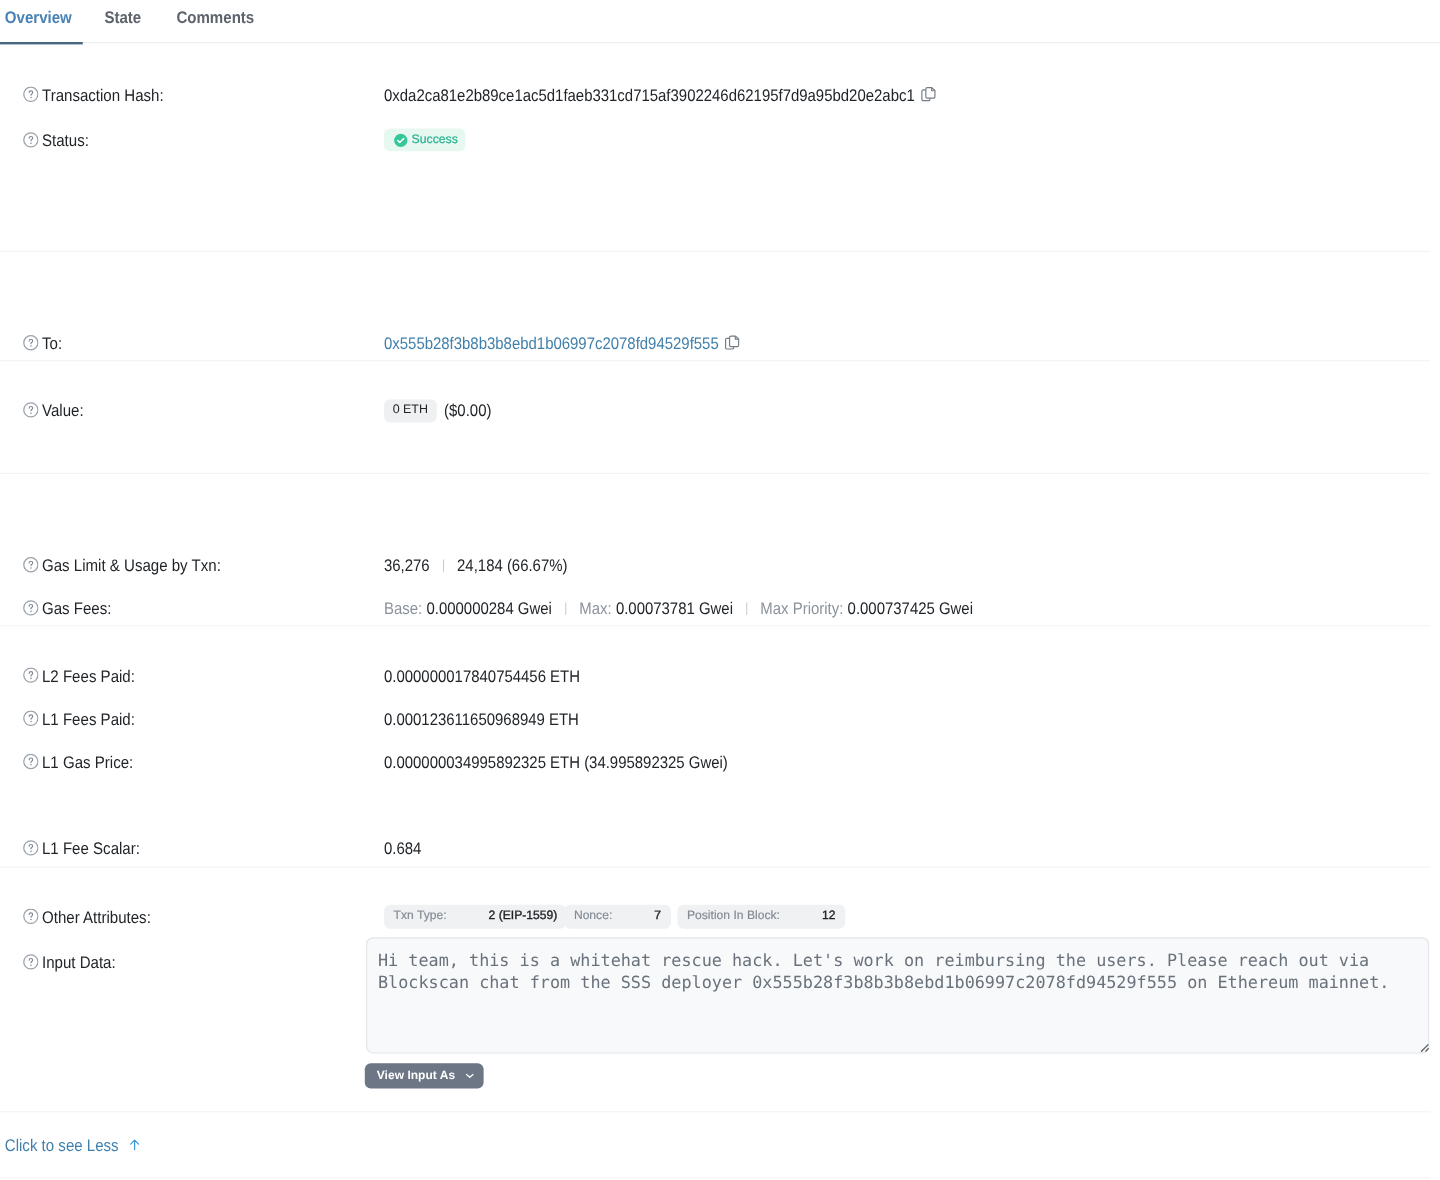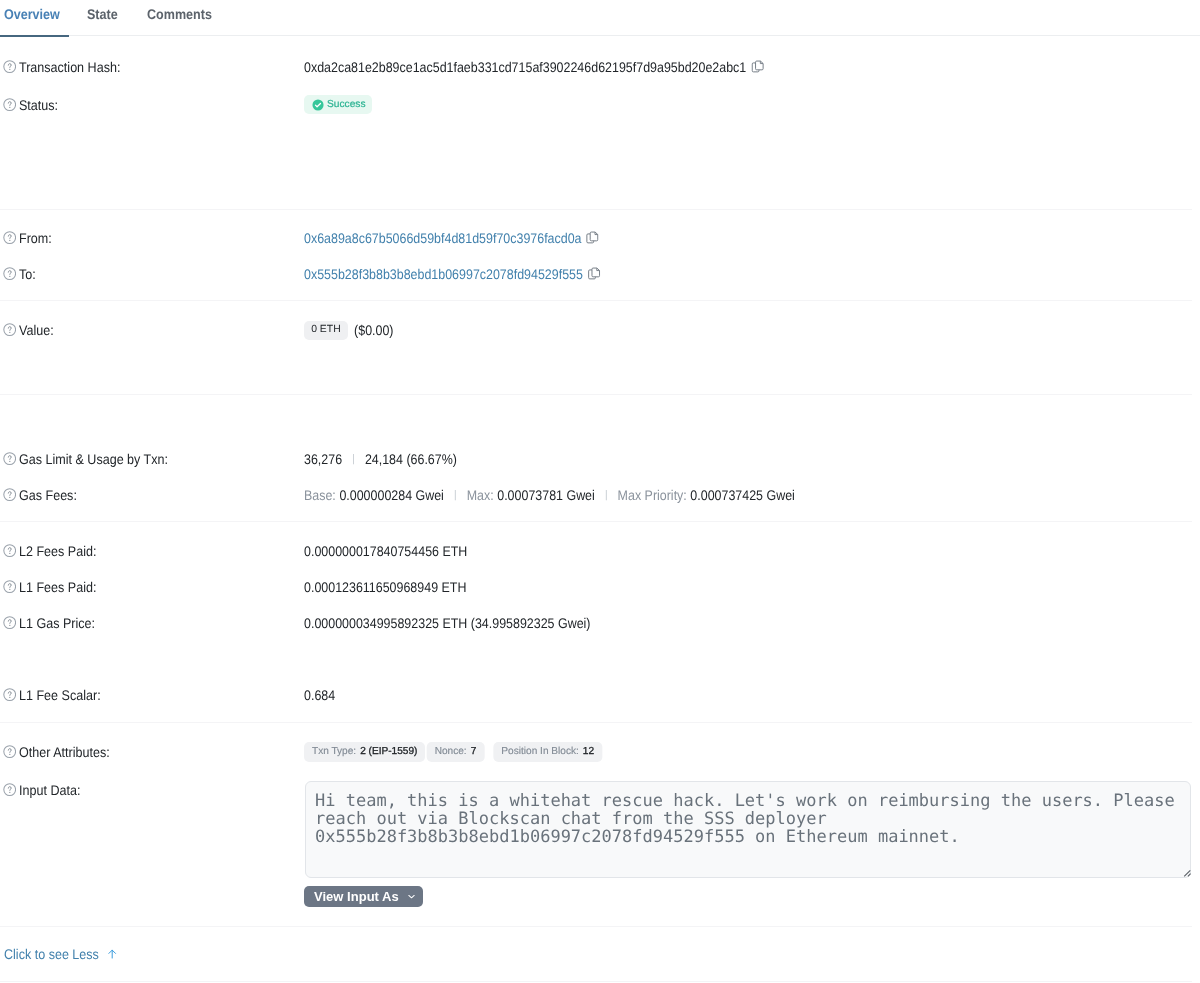--- a/index.html
+++ b/index.html
@@ -10,21 +10,21 @@
   
   .tabs{position:relative;height:32px;}
   .tabline{position:absolute;left:0;width:1200px;top:35px;height:1px;background:#eceef0;}
   .tab{position:absolute;top:6px;font-size:14px;color:#5c636b;white-space:nowrap;line-height:16px;transform:scaleX(0.8965);transform-origin:left center;}
   .tab.active{color:#4881b5;font-weight:700;left:4px;}
   .tab.t2{left:87px;font-weight:700;}
   .tab.t3{left:147px;font-weight:700;}
   .tab-underline{position:absolute;left:0;top:35px;width:69px;height:1.7px;background:#46677f;z-index:2;}
 
   
-  .row{position:absolute;left:0;right:0;height:20px;display:flex;align-items:center;}
+  .row{position:absolute;left:16px;right:0;height:20px;display:flex;align-items:center;margin-top:12px;}
   .lbl{position:absolute;left:4px;top:0;display:flex;align-items:center;font-size:14px;color:#212529;
        line-height:20px;white-space:nowrap;transform:scaleX(0.8965);transform-origin:left center;}
   .val{position:absolute;left:304px;top:0;font-size:14px;color:#212529;line-height:20px;
        display:flex;align-items:center;white-space:nowrap;transform:scaleX(0.889);transform-origin:left center;}
   .q{flex:none;width:13.2px;height:13.2px;margin-right:4.65px;margin-left:-1.12px;display:block;transform:scaleX(1.1155);transform-origin:left center;}
   .divider{position:absolute;left:0;width:1192px;height:1px;background:#f4f4f6;}
 
   a{color:#4180ac;text-decoration:none;}
   .copy{width:13px;height:13px;margin-left:5.2px;margin-top:-1.5px;flex:none;cursor:pointer;display:block;transform:scaleX(1.12486);transform-origin:left center;}
 
@@ -36,35 +36,35 @@
   
   .ribbon{position:relative;display:inline-flex;align-items:center;margin-left:5.1px;background:#eff0f2;
      color:#7c848d;font-size:10.6px;height:21px;padding:0 7px 0 20px;box-sizing:border-box;-webkit-text-stroke:0.25px #7c848d;transform:scaleX(1.12486);transform-origin:left center;
      clip-path:polygon(11px 0, 100% 0, 100% 100%, 11px 100%, 0 50%);}
 
   
   .pill{display:inline-flex;align-items:center;background:#eff0f2;border-radius:5px;height:19px;
         padding:0 7.2px;font-size:10.4px;color:#212529;box-sizing:border-box;transform:scaleX(1.12486);transform-origin:left center;}
 
   .attr{display:inline-flex;align-items:center;background:#f0f1f3;border-radius:5px;height:20px;
-        padding:0 8px;font-size:10.1px;color:#838c96;margin-right:17px;box-sizing:border-box;-webkit-text-stroke:0.15px #838c96;transform:scaleX(1.12486);transform-origin:left center;}
+        padding:0 8px;font-size:10.1px;color:#838c96;margin-right:17px;box-sizing:border-box;-webkit-text-stroke:0.15px #838c96;transform:scaleX(1.12486);transform-origin:left center;gap:31px;}
   .attr b{color:#212529;font-weight:400;margin-left:4px;-webkit-text-stroke:0.3px #212529;}
 
   .muted{color:#8a929c;}
   .sepbar{color:#c2c8cf;margin:0 11.3px 0 11.5px;font-size:11px;}
 
   
   .inputbox{position:absolute;left:305px;top:781px;width:886px;height:97px;box-sizing:border-box;
       border:1px solid #e2e5e9;border-radius:6px;background:#f8f9fa;padding:10px 9px;
-      font-family:"DejaVu Sans Mono",monospace;font-size:17px;line-height:18px;color:#69727b;
+      font-family:"DejaVu Sans Mono",monospace;font-size:14px;line-height:18px;color:#69727b;
       white-space:pre-wrap;word-break:break-word;overflow:hidden;}
   .resizer{position:absolute;right:2px;bottom:2px;width:12px;height:12px;}
   .btn{position:absolute;left:304px;top:886px;display:inline-flex;align-items:center;
       background:#6c7685;color:#fff;border:none;border-radius:5px;height:21px;
-      font-size:13px;font-weight:700;padding:0 8px 0 10px;box-sizing:border-box;cursor:pointer;
+      font-size:10px;font-weight:700;padding:0 8px 0 10px;box-sizing:border-box;cursor:pointer;
       font-family:"Liberation Sans",sans-serif;letter-spacing:0.02px;}
   .btn .cv{margin-left:9px;display:block;}
 
   .seeless{position:absolute;left:4px;top:944px;font-size:14px;color:#4180ac;display:inline-flex;
       align-items:center;line-height:20px;cursor:pointer;transform:scaleX(0.8965);transform-origin:left center;}
   .seeless .up{margin-left:8px;display:block;}
 </style>
 </head>
 <body>
 
@@ -114,38 +114,20 @@
           </svg>
         <span>Success</span>
       </span>
     </div>
   </div>
 
 
 
   <div class="divider" style="top:209px"></div>
 
-  <div class="row" style="top:228px">
-    <div class="lbl">
-      <svg class="q" viewBox="0 0 16 16">
-          <circle cx="8" cy="8" r="7.15" fill="none" stroke="#9aa2ab" stroke-width="1.25"></circle>
-          <path d="M6.3 6.25c0-1 .78-1.75 1.78-1.75s1.78.68 1.78 1.65c0 .96-.77 1.32-1.2 1.66-.34.26-.5.52-.5.96v.2" fill="none" stroke="#7f8791" stroke-width="1.15" stroke-linecap="round"></path>
-          <circle cx="8.16" cy="11.3" r=".78" fill="#7f8791"></circle>
-        </svg>
-      <span>From:</span>
-    </div>
-    <div class="val">
-      <a href="#">0x6a89a8c67b5066d59bf4d81d59f70c3976facd0a</a>
-      <svg class="copy" viewBox="0 0 16 16">
-          <path d="M2.7 3.6h5.5a1.4 1.4 0 0 1 1.4 1.4v8.2a1.4 1.4 0 0 1-1.4 1.4H2.7a1.4 1.4 0 0 1-1.4-1.4V5a1.4 1.4 0 0 1 1.4-1.4z" fill="#fff" stroke="#737b84" stroke-width="1.2"></path>
-          <path d="M6.8 1.3h4.6l3.3 3v6.4a1.4 1.4 0 0 1-1.4 1.4H6.8a1.4 1.4 0 0 1-1.4-1.4V2.7a1.4 1.4 0 0 1 1.4-1.4z" fill="#fff" stroke="#737b84" stroke-width="1.2"></path>
-          <path d="M11.3 1.4v3h3.3" fill="none" stroke="#737b84" stroke-width="1.15"></path>
-        </svg>
-    </div>
-  </div>
 
   <div class="row" style="top:264px">
     <div class="lbl">
       <svg class="q" viewBox="0 0 16 16">
           <circle cx="8" cy="8" r="7.15" fill="none" stroke="#9aa2ab" stroke-width="1.25"></circle>
           <path d="M6.3 6.25c0-1 .78-1.75 1.78-1.75s1.78.68 1.78 1.65c0 .96-.77 1.32-1.2 1.66-.34.26-.5.52-.5.96v.2" fill="none" stroke="#7f8791" stroke-width="1.15" stroke-linecap="round"></path>
           <circle cx="8.16" cy="11.3" r=".78" fill="#7f8791"></circle>
         </svg>
       <span>To:</span>
     </div>

